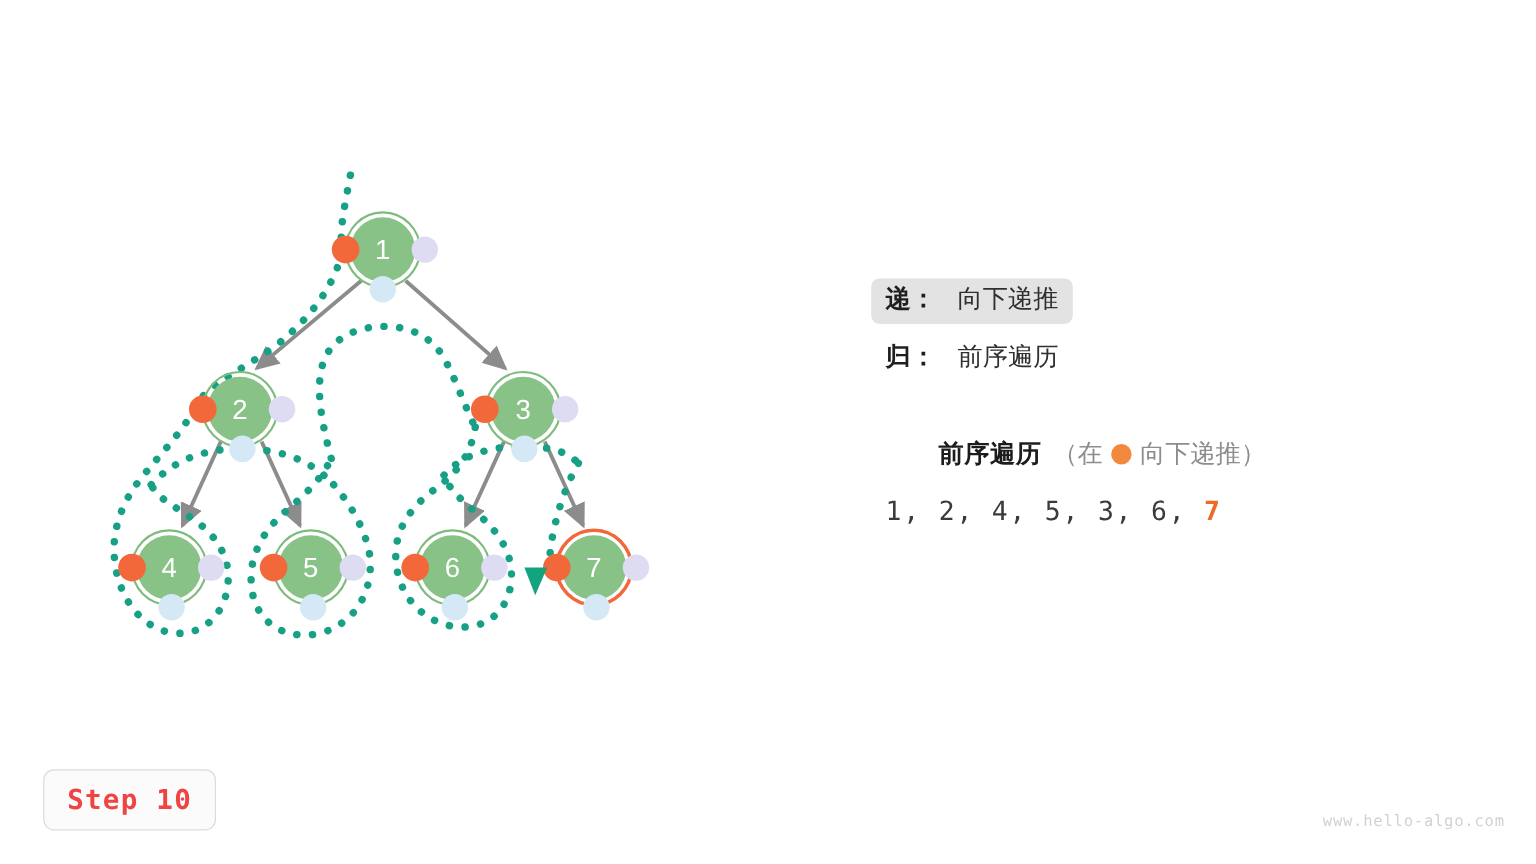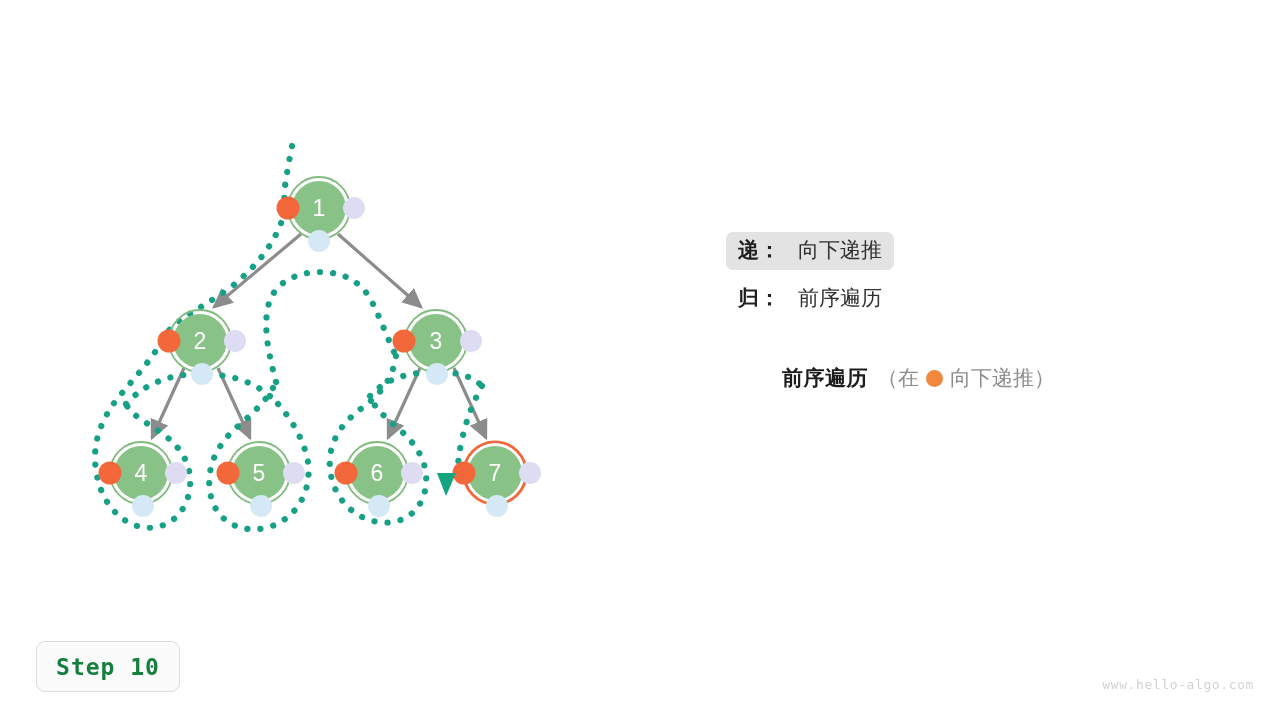--- a/index.html
+++ b/index.html
@@ -126,21 +126,21 @@
     height: 51px;
     border: 1.4px solid #dcdcdc;
     border-radius: 9px;
     background: #fbfbfb;
     display: flex;
     align-items: center;
     justify-content: center;
     font-family: "DejaVu Sans Mono", "Liberation Mono", monospace;
     font-size: 23px;
     font-weight: bold;
-    color: #15803d;
+    color: #ef4444;
     letter-spacing: 1px;
     box-sizing: border-box;
   }
 
   
   #watermark {
     position: absolute;
     right: 26px;
     bottom: 28px;
     font-family: "DejaVu Sans Mono", "Liberation Mono", monospace;
@@ -310,20 +310,24 @@
     <div id="order-block">
       <div id="order-title">
         <span class="t-bold">前序遍历</span>
         <span class="t-gray">
           <span>（在</span>
           <span class="inline-dot"></span>
           <span>向下递推）</span>
         </span>
       </div>
 
+      <div id="order-values">
+        <span>1, 2, 4, 5, 3, 6,</span>
+        <span class="cur">7</span>
+      </div>
     </div>
   </div>
 
   <div id="step-badge">Step 10</div>
 
   <div id="watermark">www.hello-algo.com</div>
 
 </div>
 
 </body></html>

